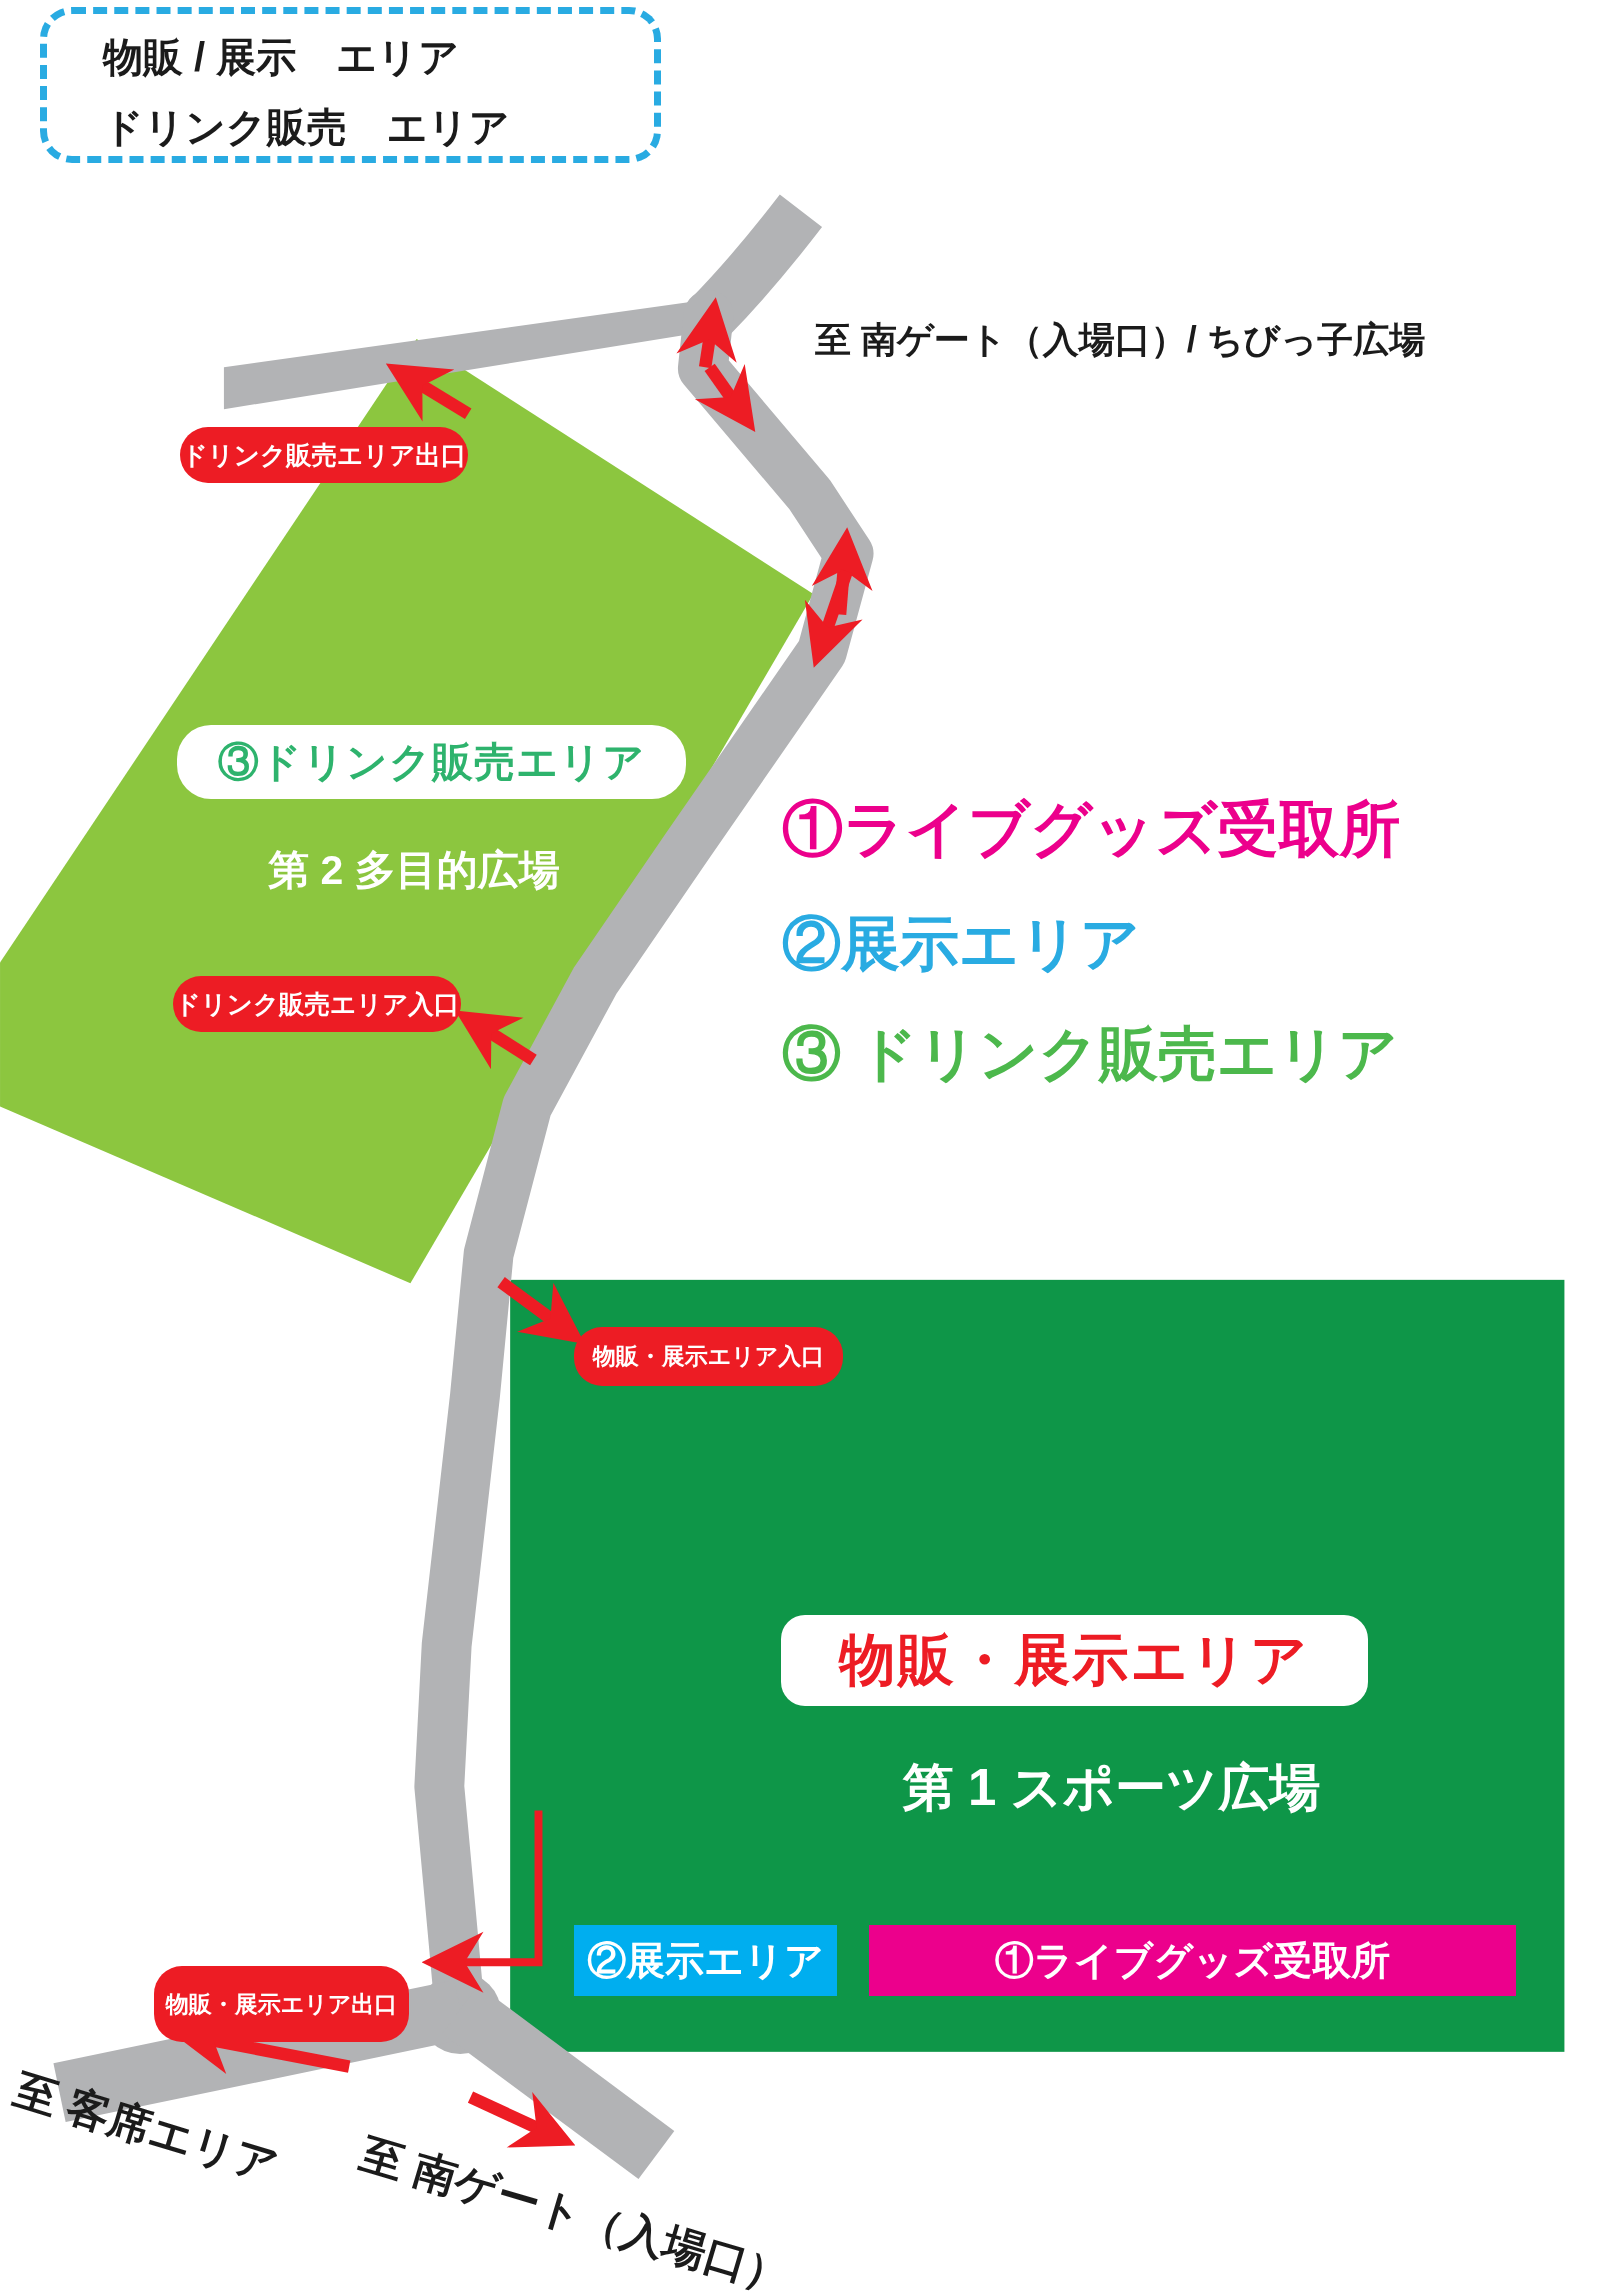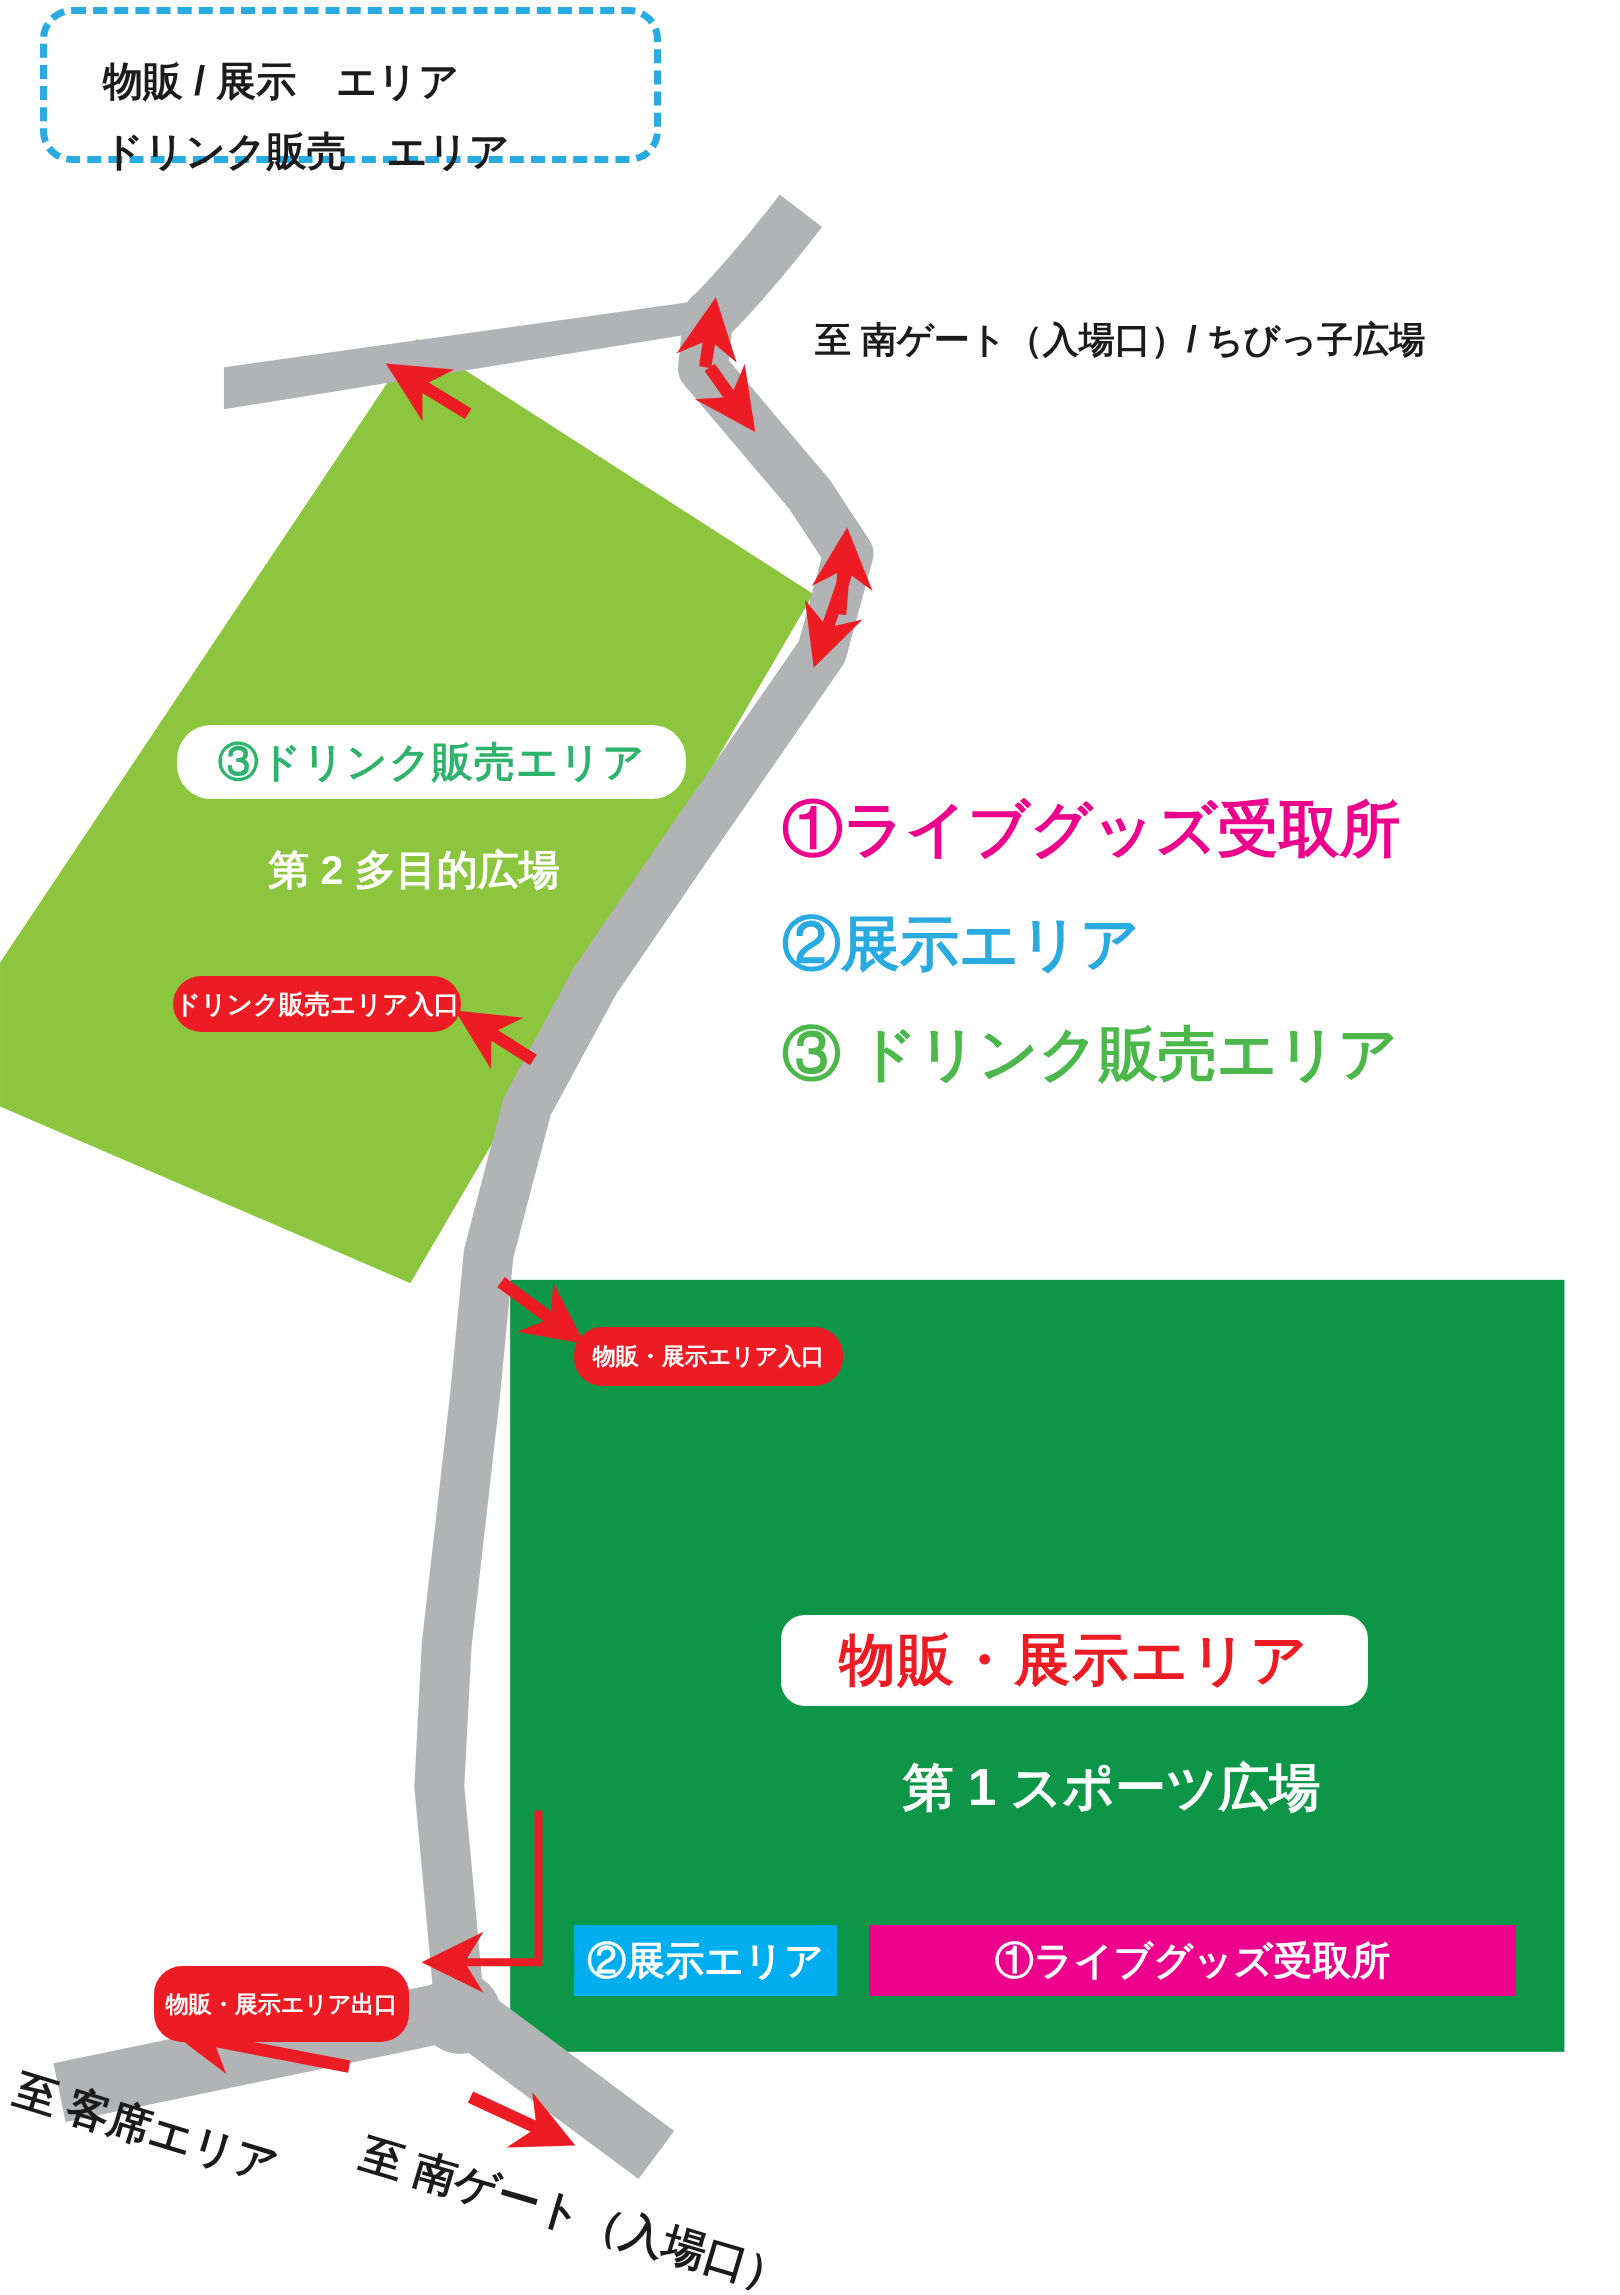--- a/index.html
+++ b/index.html
@@ -2,21 +2,21 @@
 <html style="--path-gray: #b2b3b5; --red: #ed1c24; --drink-area-green: #8cc63f; --goods-area-green: #0e9648; --magenta: #ec008c; --cyan: #00aeef; --legend-blue: #29abe2; --legend-green: #4cb84c; --drink-label-green: #2eb36d; --ink: #1b1b1b;font-size:9px"><head>
 <meta charset="utf-8">
 <style>
   html,body{margin:0;padding:0;background:#ffffff;}
   body{width:1620px;height:2295px;position:relative;font-family:"Liberation Sans",sans-serif;}
   #canvas{position:absolute;inset:0;width:1620px;height:2295px;overflow:hidden;background:#fff;}
   #map-svg{position:absolute;left:0;top:0;width:1620px;height:2295px;}
   .abs{position:absolute;}
   
   .header-box{left:40px;top:6.8px;width:621px;height:156px;border:7.4px dashed var(--legend-blue,#29abe2);border-radius:32px;box-sizing:border-box;}
-  .header-line{left:56px;color:var(--ink,#1b1b1b);font-size:40px;font-weight:bold;white-space:nowrap;margin-top:24px;}
+  .header-line{left:56px;color:var(--ink,#1b1b1b);font-size:40px;font-weight:bold;white-space:nowrap;}
   
   .dest{color:var(--ink,#1b1b1b);font-weight:bold;white-space:nowrap;}
   
   .redpill{background:var(--red,#ed1c24);color:#fff;font-weight:bold;border-radius:28px;display:flex;align-items:center;justify-content:center;white-space:nowrap;}
   
   .whitepill{background:#fff;border-radius:34px;display:flex;align-items:center;justify-content:center;white-space:nowrap;font-weight:bold;text-align:right;}
   .area-sub{color:#fff;font-weight:bold;text-align:center;white-space:nowrap;margin-top:24px;}
   
   .legend-line{left:782px;font-weight:bold;white-space:nowrap;}
   .legend-1{color:var(--magenta,#ec008c);}
@@ -67,20 +67,21 @@
 
   <div class="abs header-box">
     <div class="abs header-line" style="top:16px;">物販 / 展示　エリア</div>
     <div class="abs header-line" style="top:86px;">ドリンク販売　エリア</div>
   </div>
 
   <div class="abs dest" style="left:815px;top:274px;font-size:36px;margin-top:42px;">至 南ゲート（入場口）/ ちびっ子広場</div>
 
   <div class="abs whitepill" style="left:177px;top:725px;width:509px;height:74px;font-size:41px;color:var(--drink-label-green,#2eb36d);letter-spacing:1.1px;">③ドリンク販売エリア</div>
   <div class="abs area-sub" style="left:170px;top:819px;width:488px;font-size:41px;">第 2 多目的広場</div>
+  <div class="abs redpill" style="left:180px;top:427px;width:288px;height:56px;font-size:25.5px;">ドリンク販売エリア出口</div>
   <div class="abs redpill" style="left:173px;top:976px;width:288px;height:56px;font-size:25.5px;">ドリンク販売エリア入口</div>
 
   <div class="abs legend-line legend-1" style="top:789px;font-size:61px;">①ライブグッズ受取所</div>
   <div class="abs legend-line legend-2" style="top:905px;font-size:59px;">②展示エリア</div>
   <div class="abs legend-line legend-3" style="top:1015px;font-size:59px;">③ ドリンク販売エリア</div>
 
   <div class="abs redpill" style="left:574px;top:1327px;width:269px;height:59px;font-size:23px;">物販・展示エリア入口</div>
   <div class="abs whitepill" style="left:781px;top:1615px;width:587px;height:91px;border-radius:24px;font-size:56px;color:var(--red,#ed1c24);letter-spacing:2.3px;">物販・展示エリア</div>
   <div class="abs area-sub" style="left:811px;top:1730px;width:601px;font-size:51px;">第 1 スポーツ広場</div>
   <div class="abs zonebox" style="left:574px;top:1925px;width:263px;height:71px;font-size:39px;background:var(--cyan,#00aeef);">②展示エリア</div>

